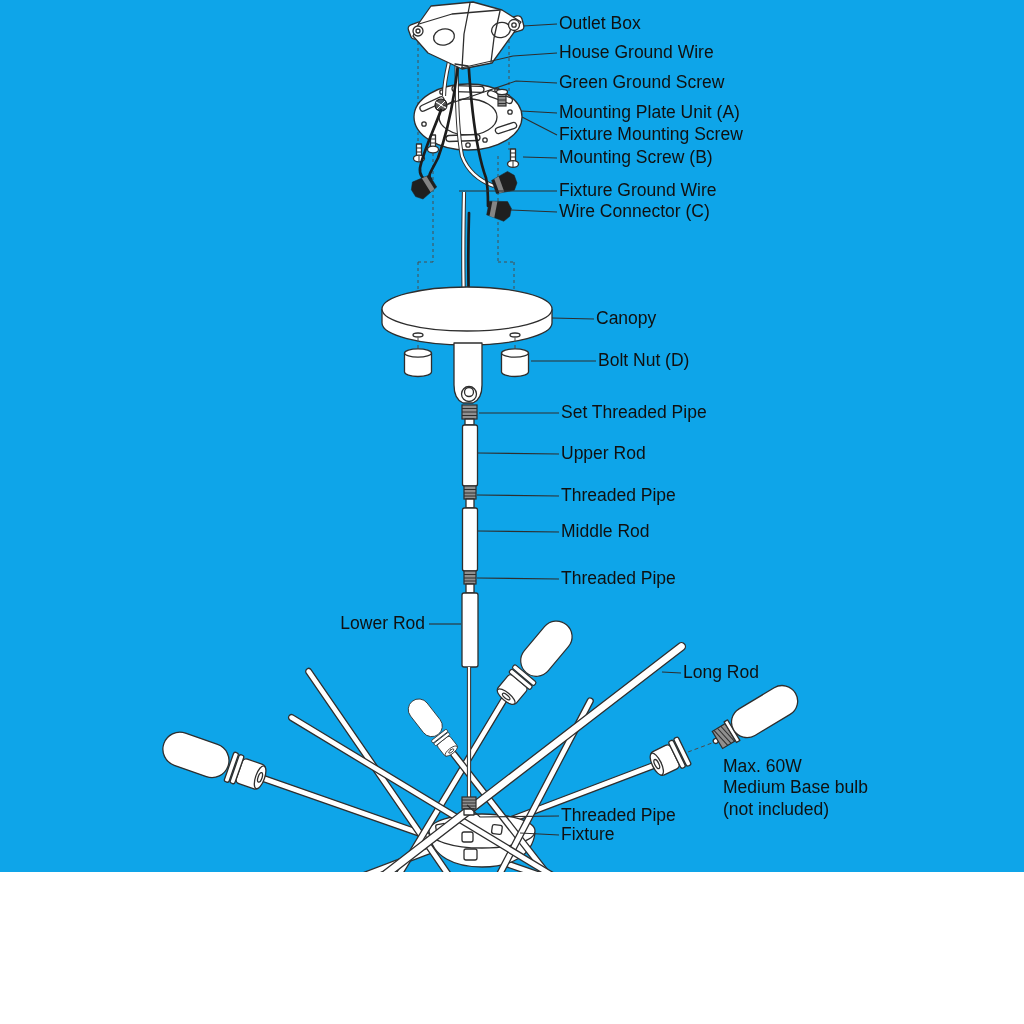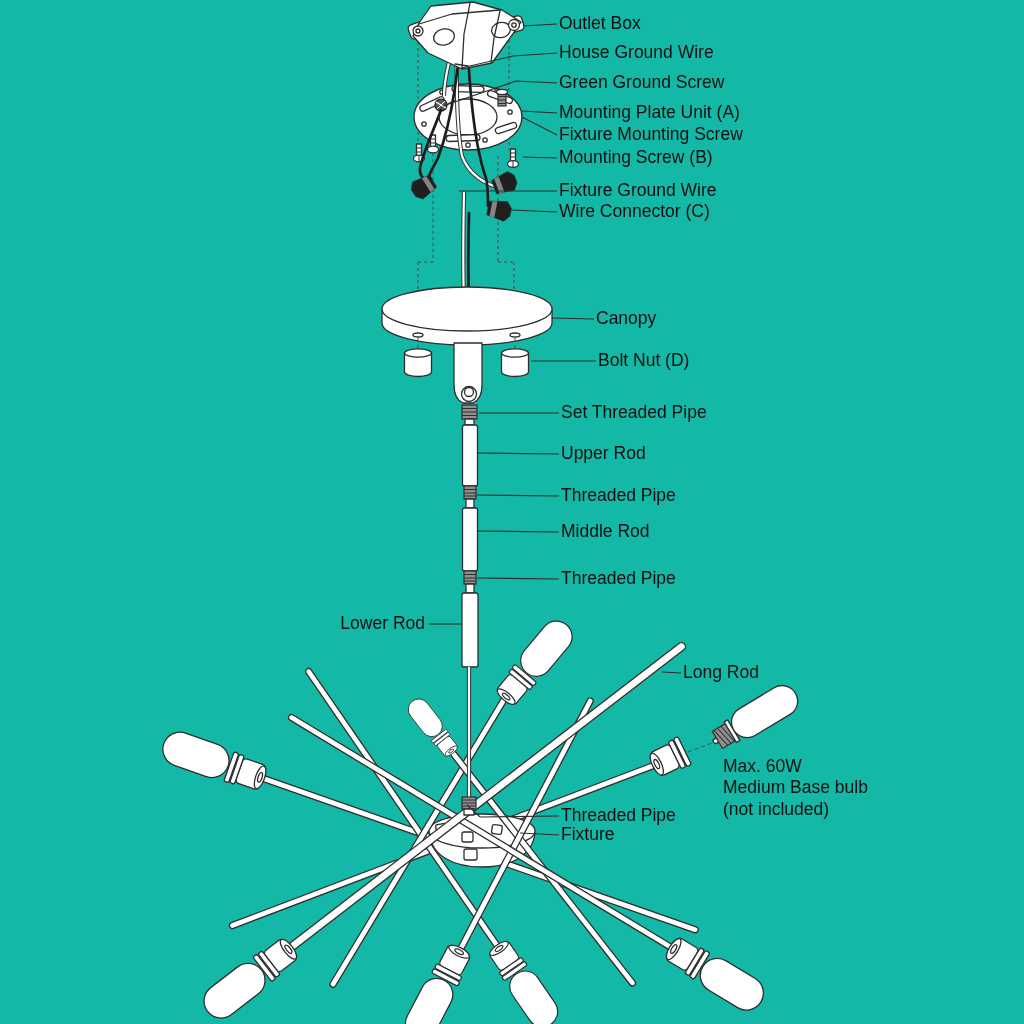--- a/index.html
+++ b/index.html
@@ -1,16 +1,16 @@
 <!DOCTYPE html>
 <html><head>
 <meta charset="utf-8">
 <style>
   html,body{margin:0;padding:0;background:#ffffff;}
-  .page{position:relative;width:1024px;height:1024px;background:#14b8a6;overflow:hidden;}
+  .page{position:relative;width:1024px;height:872px;background:#0ea5e9;overflow:hidden;}
   svg{display:block;}
   .ln{fill:none;stroke:#2e2e2e;stroke-width:1.3;stroke-linecap:round;stroke-linejoin:round;}
   .fw{fill:#ffffff;stroke:#2e2e2e;stroke-width:1.3;stroke-linejoin:round;}
   .fg{fill:#8f8f8f;stroke:#2e2e2e;stroke-width:1.2;}
   .dash{fill:none;stroke:#4a4a4a;stroke-width:1;stroke-dasharray:3 3;}
   .dash2{fill:none;stroke:#4a4a4a;stroke-width:1;stroke-dasharray:4 3;}
   .lead{fill:none;stroke:#2e2e2e;stroke-width:1.1;}
   .wo{fill:none;stroke:#2e2e2e;stroke-width:4.2;}
   .wi{fill:none;stroke:#ffffff;stroke-width:2.2;}
   .bw{fill:none;stroke:#1c1c1c;stroke-width:2.7;stroke-linecap:round;}

